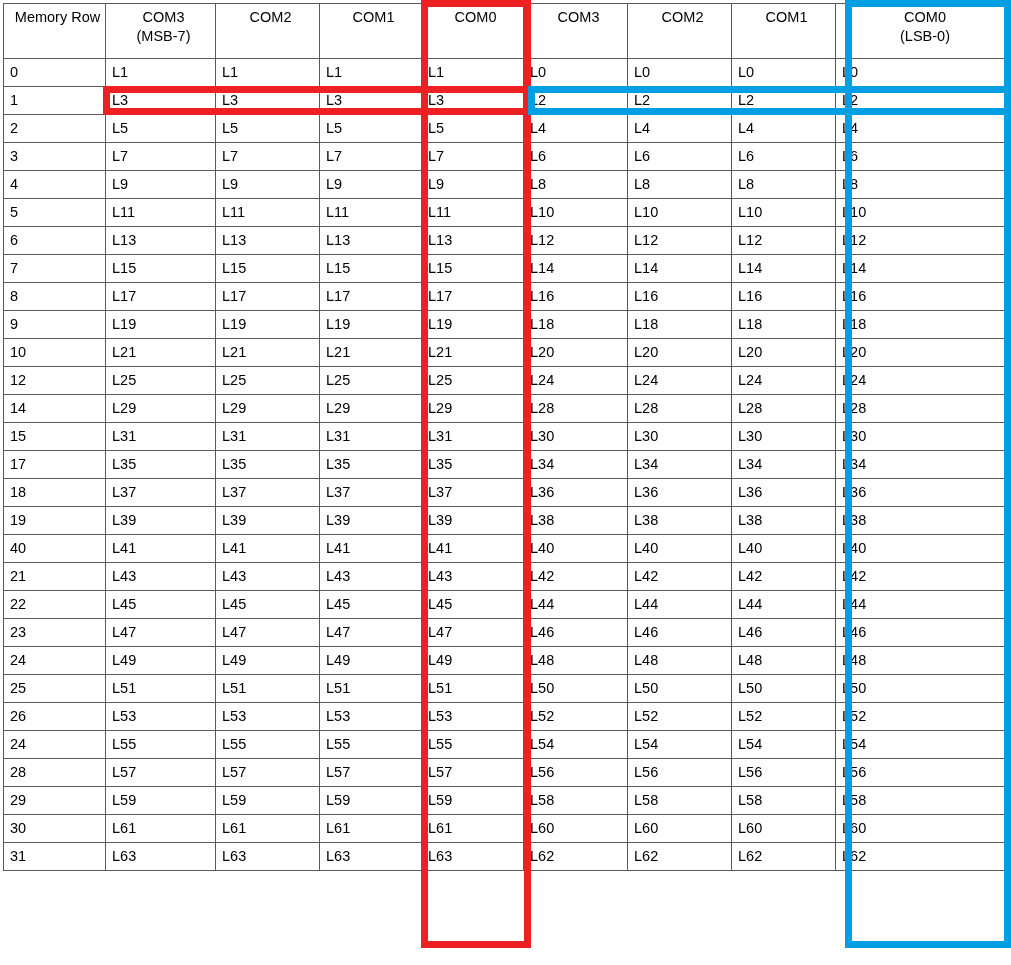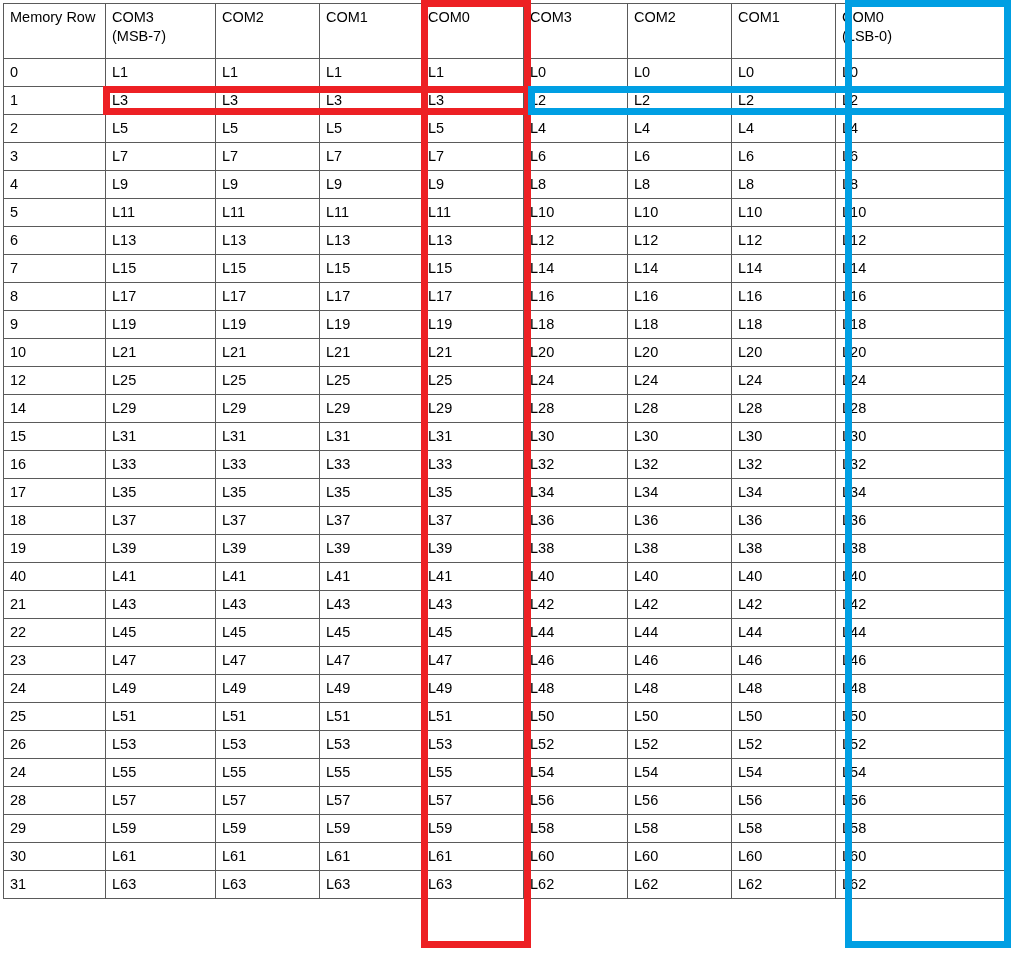--- a/index.html
+++ b/index.html
@@ -40,20 +40,21 @@
     text-align: left;
     vertical-align: top;
     font-weight: normal;
     white-space: nowrap;
     background: #ffffff;
   }
 
   table.memtable thead th {
     height: 55px;
     vertical-align: top;
+    text-align: center;
   }
   table.memtable thead th .sub {
     display: block;
   }
 
   table.memtable tbody td {
     height: 28px;
   }
 
   
@@ -292,31 +293,20 @@
           <td>L31</td>
           <td>L31</td>
           <td>L31</td>
           <td>L31</td>
           <td>L30</td>
           <td>L30</td>
           <td>L30</td>
           <td>L30</td>
         </tr>
         <tr>
-          <td>16</td>
-          <td>L33</td>
-          <td>L33</td>
-          <td>L33</td>
-          <td>L33</td>
-          <td>L32</td>
-          <td>L32</td>
-          <td>L32</td>
-          <td>L32</td>
-        </tr>
-        <tr>
           <td>17</td>
           <td>L35</td>
           <td>L35</td>
           <td>L35</td>
           <td>L35</td>
           <td>L34</td>
           <td>L34</td>
           <td>L34</td>
           <td>L34</td>
         </tr>

